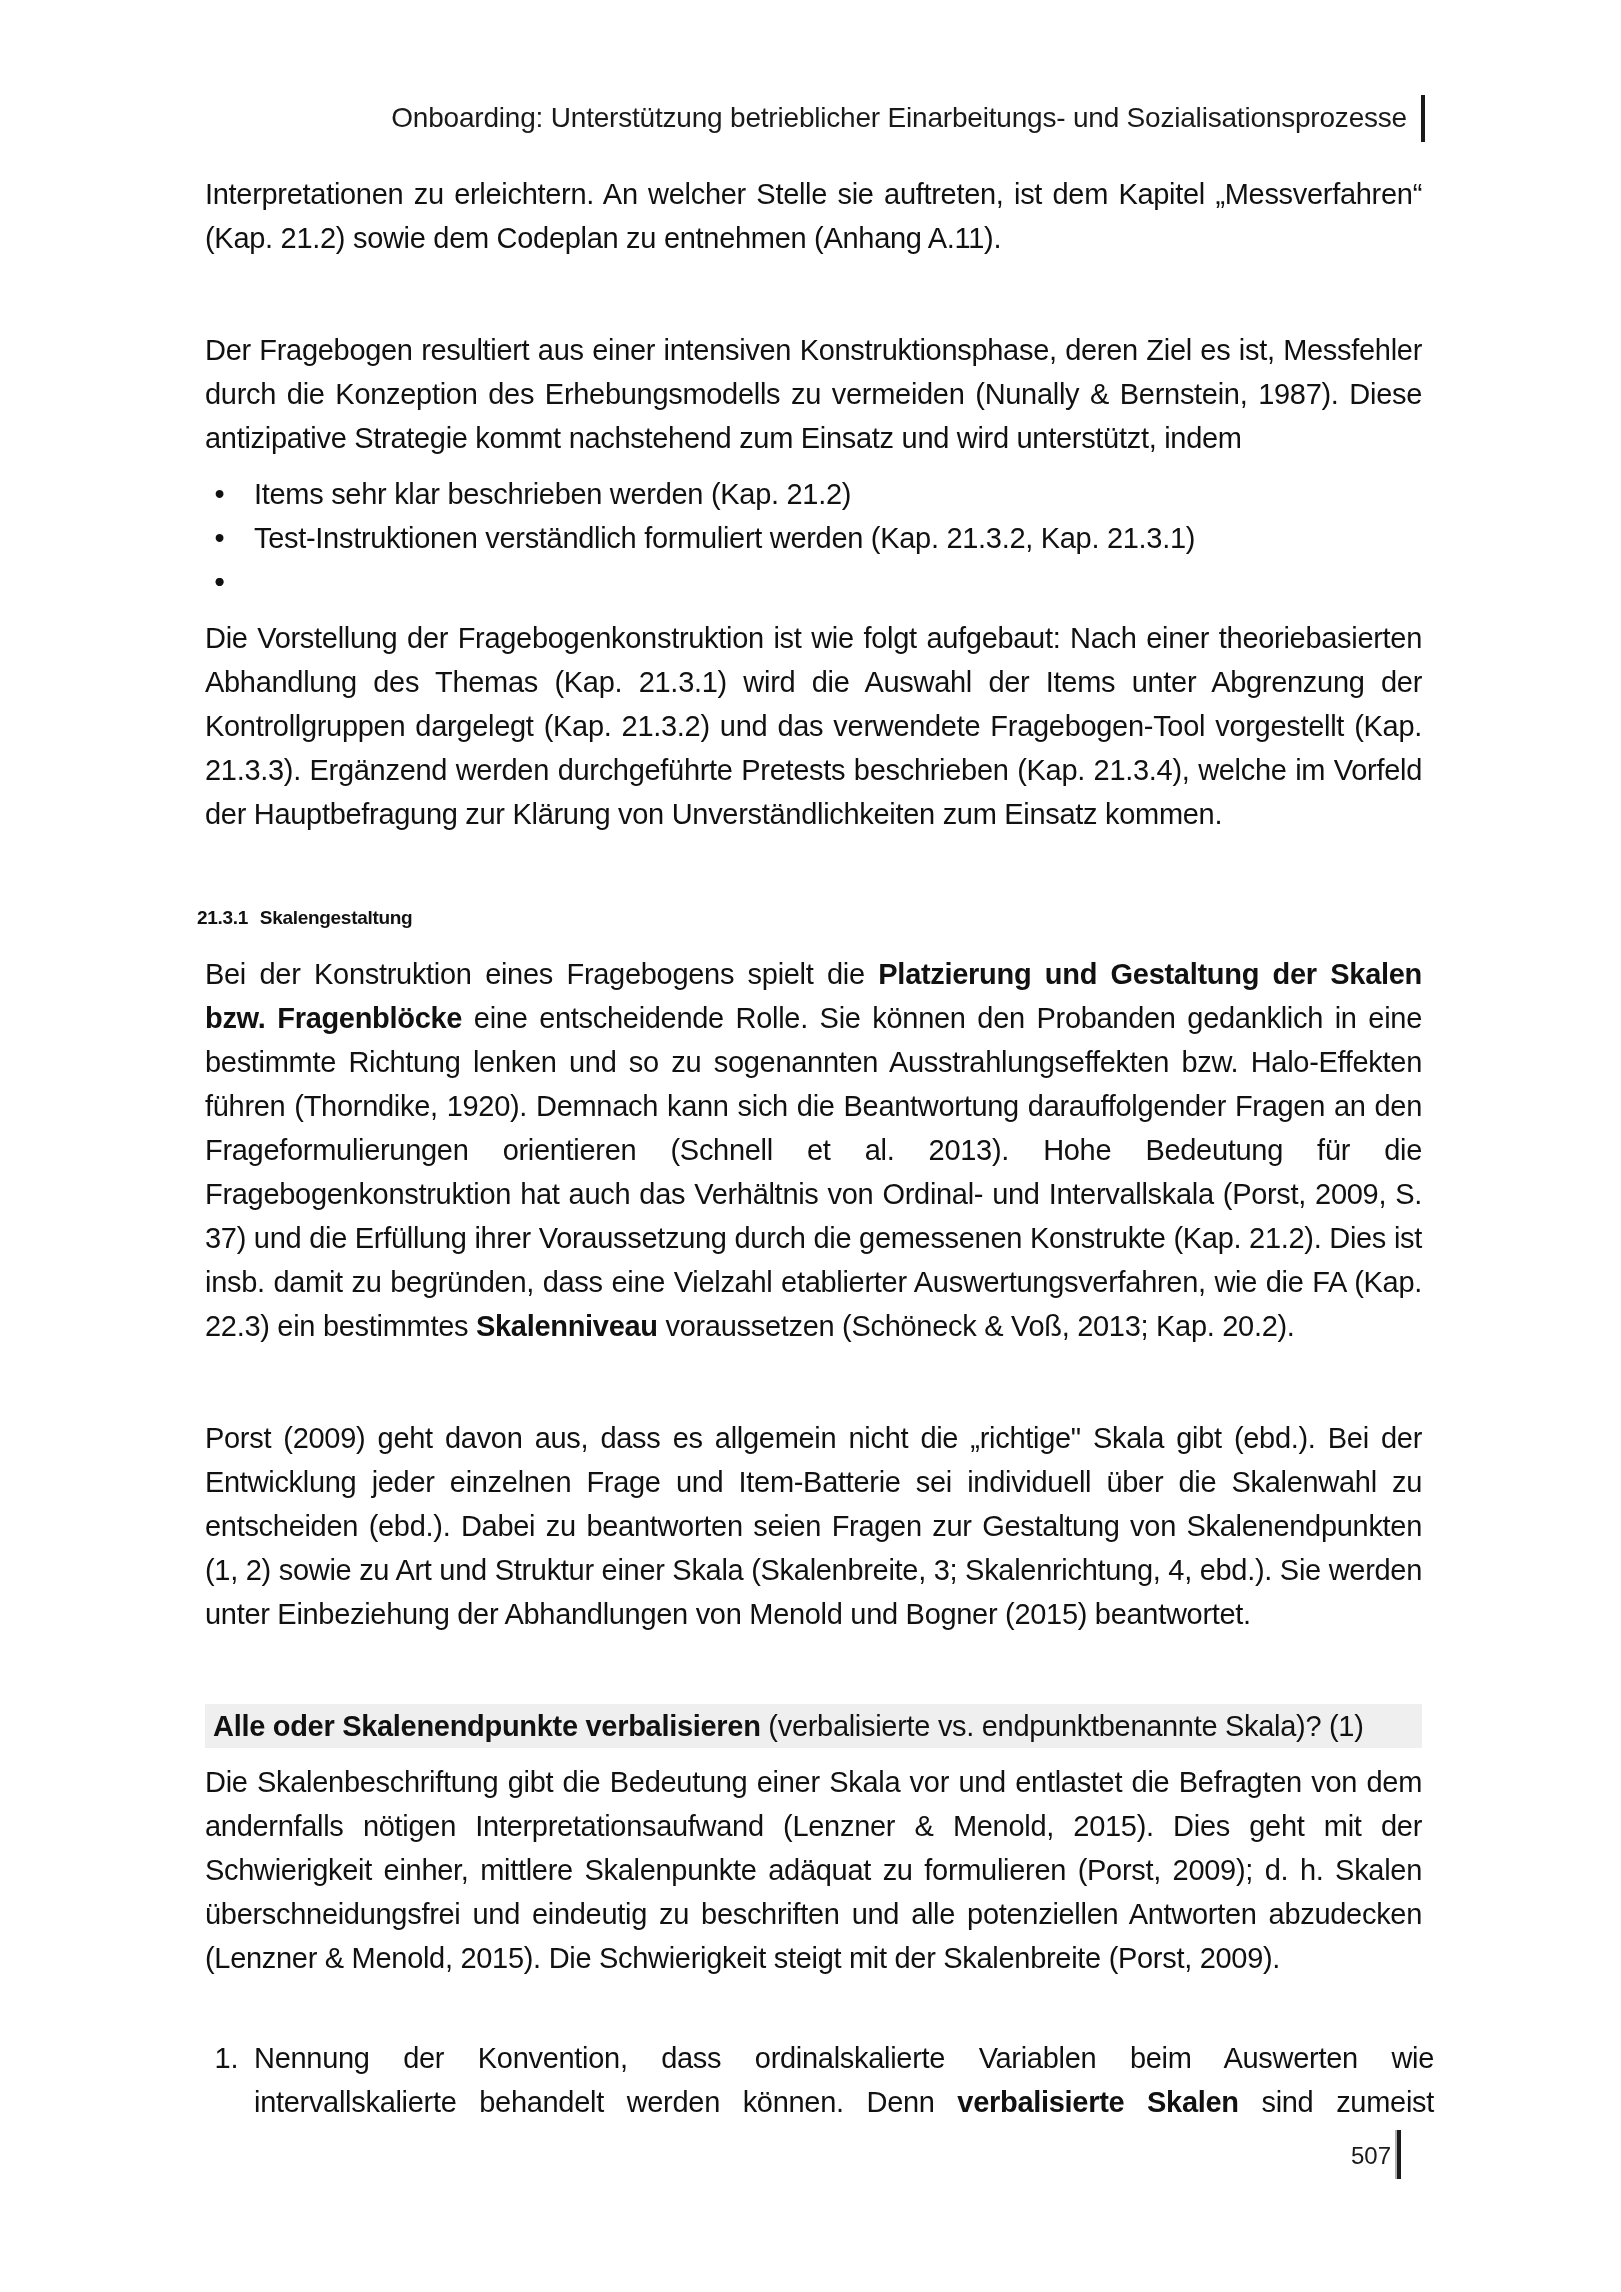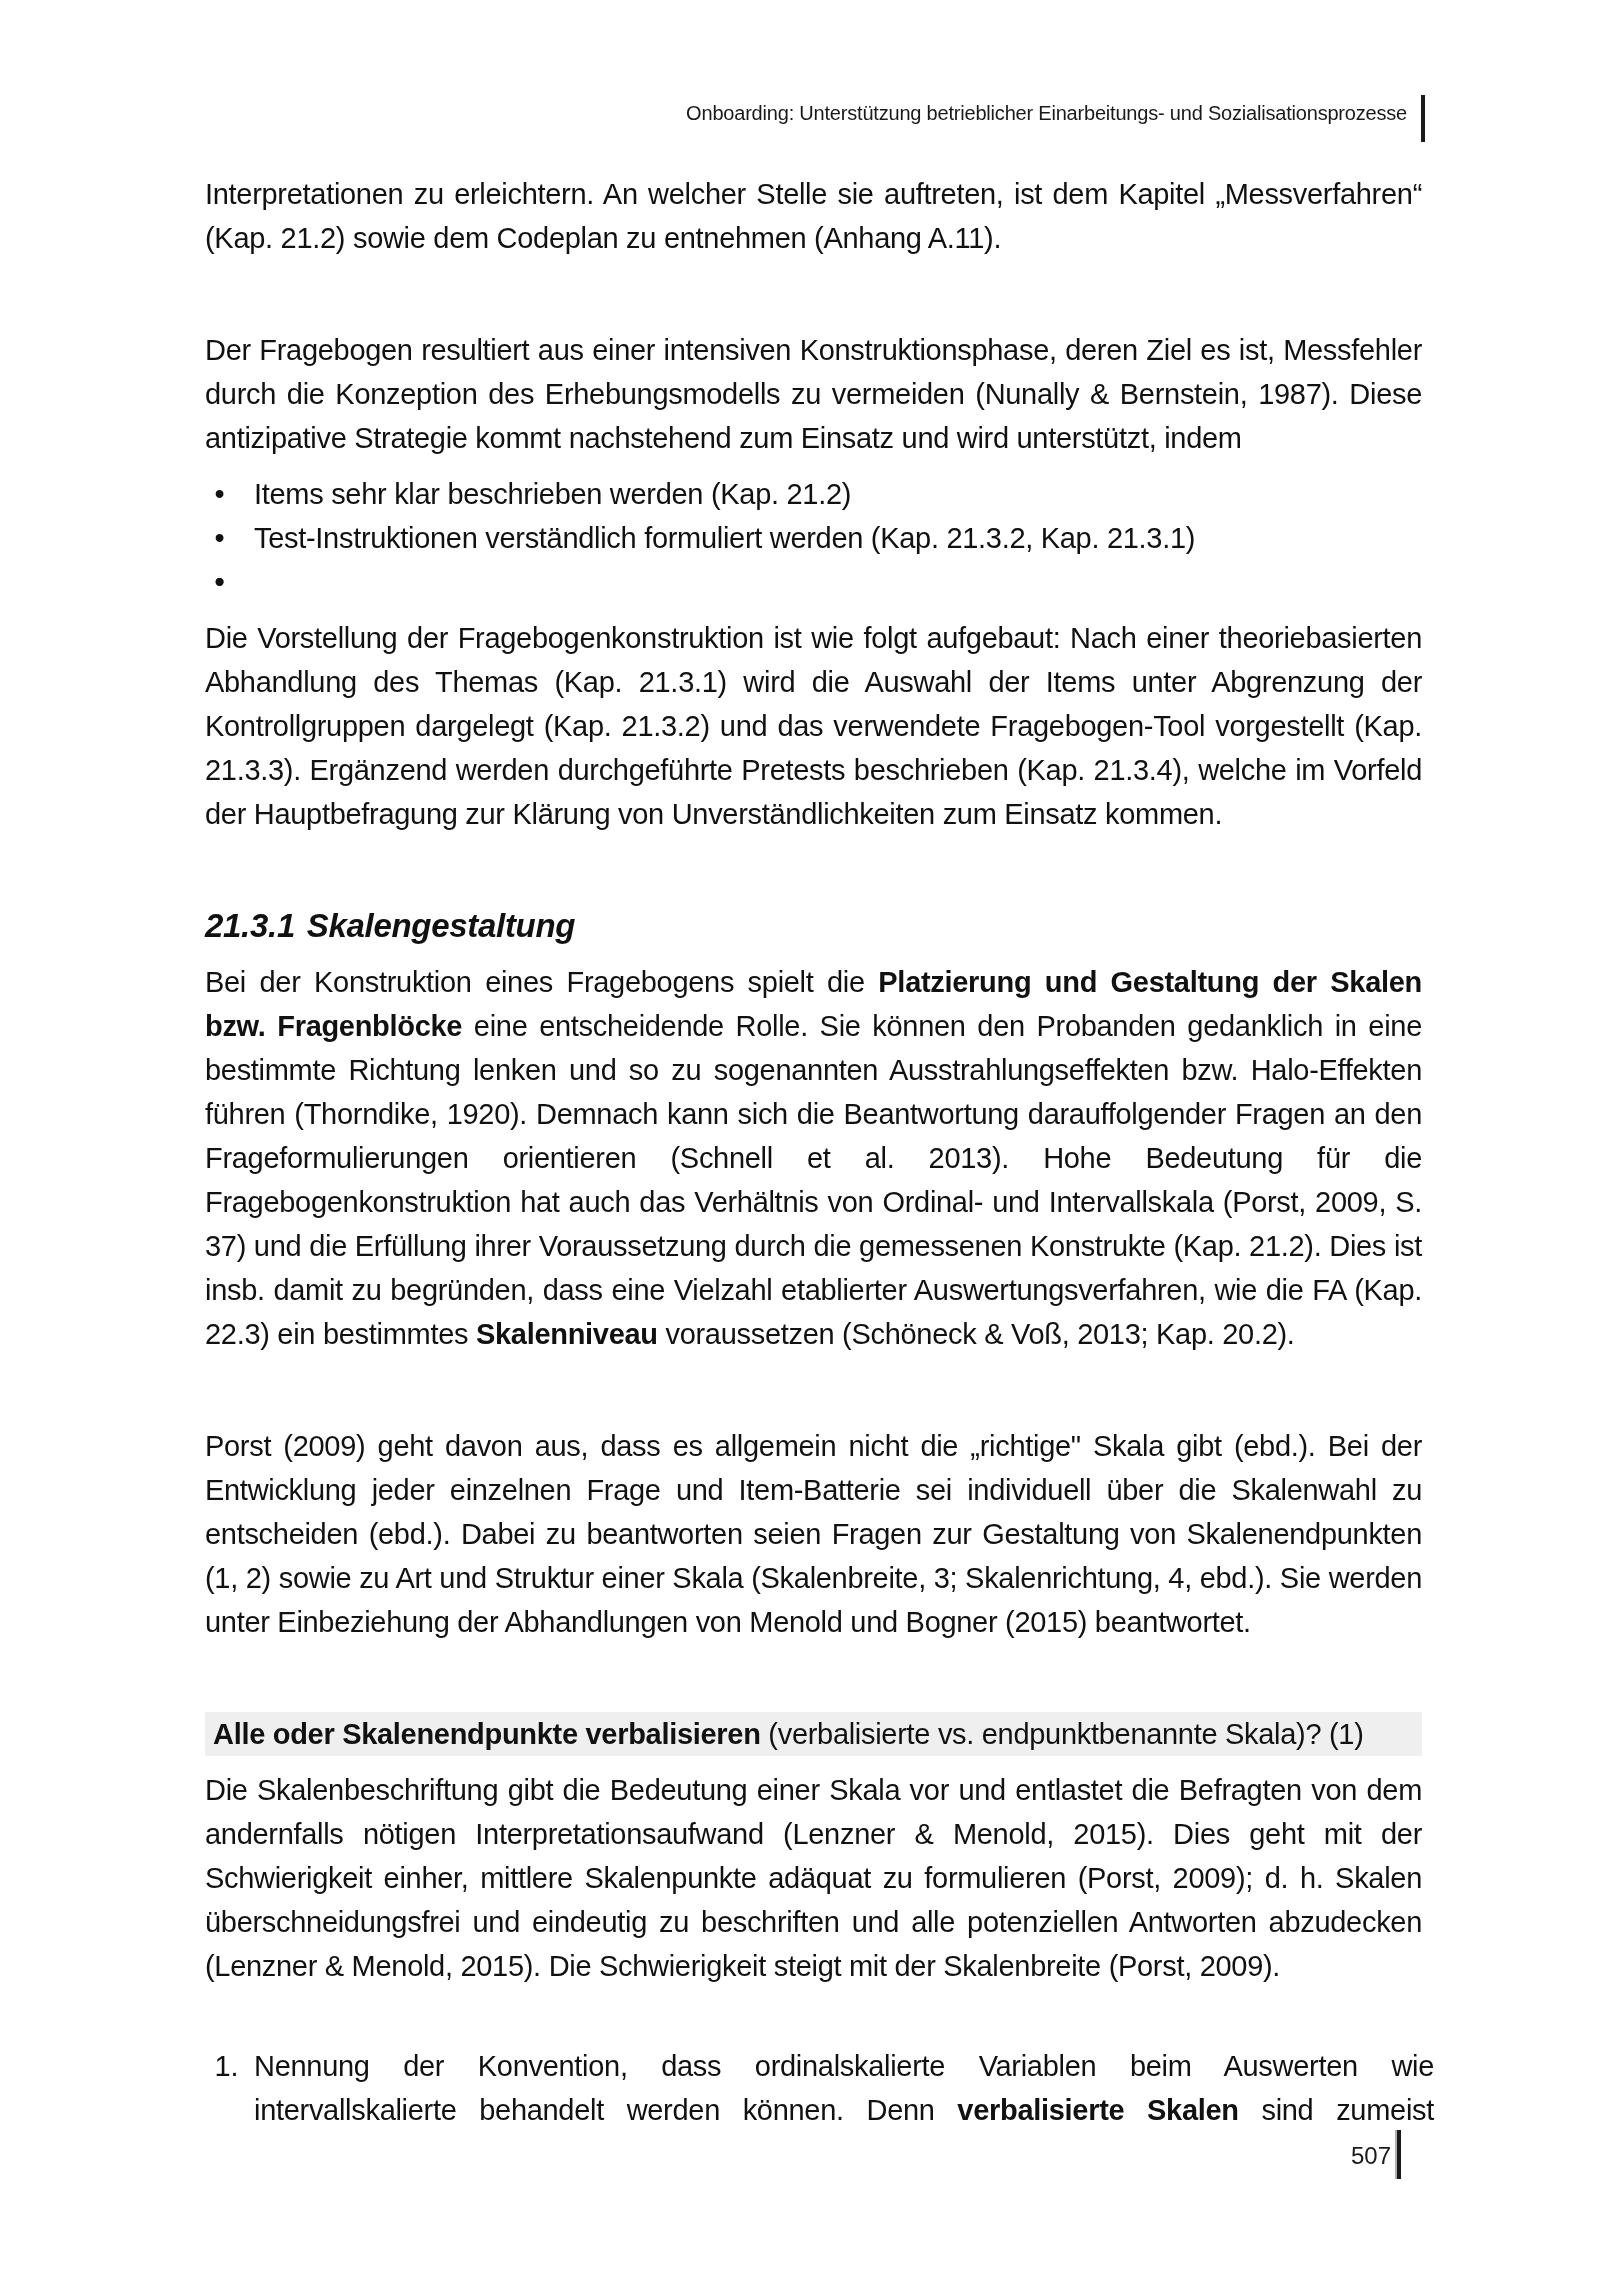--- a/index.html
+++ b/index.html
@@ -19,21 +19,21 @@
       position: absolute;
       left: 0;
       top: 0;
       width: 1621px;
       height: 2293px;
     }
     .running-header {
       position: absolute;
       top: 102px;
       right: 214px;
-      font-size: 20px;
+      font-size: 28px;
       letter-spacing: -0.2px;
       color: #1a1a1a;
       white-space: nowrap;
     }
     .header-rule {
       position: absolute;
       top: 95px;
       left: 1421px;
       width: 3.9px;
       height: 47px;
@@ -66,25 +66,24 @@
     ul.bullets li {
       position: relative;
       padding-left: 61px;
     }
     ul.bullets li .bullet {
       position: absolute;
       left: 21.6px;
       top: 0;
     }
     h3.section-heading {
-      margin: 12px;
-      font-size: 33px;
+      margin: 4px;
+      font-size: 19px;
       font-weight: bold;
       line-height: 44px;
-      font-style: italic;
     }
     h3.section-heading .num {
       margin-right: 11.8px;
     }
     .highlight {
       background: #efefef;
       margin-left: -2.9px;
       padding-left: 8px;
       margin-right: -3.9px;
       padding-right: 3.9px;

